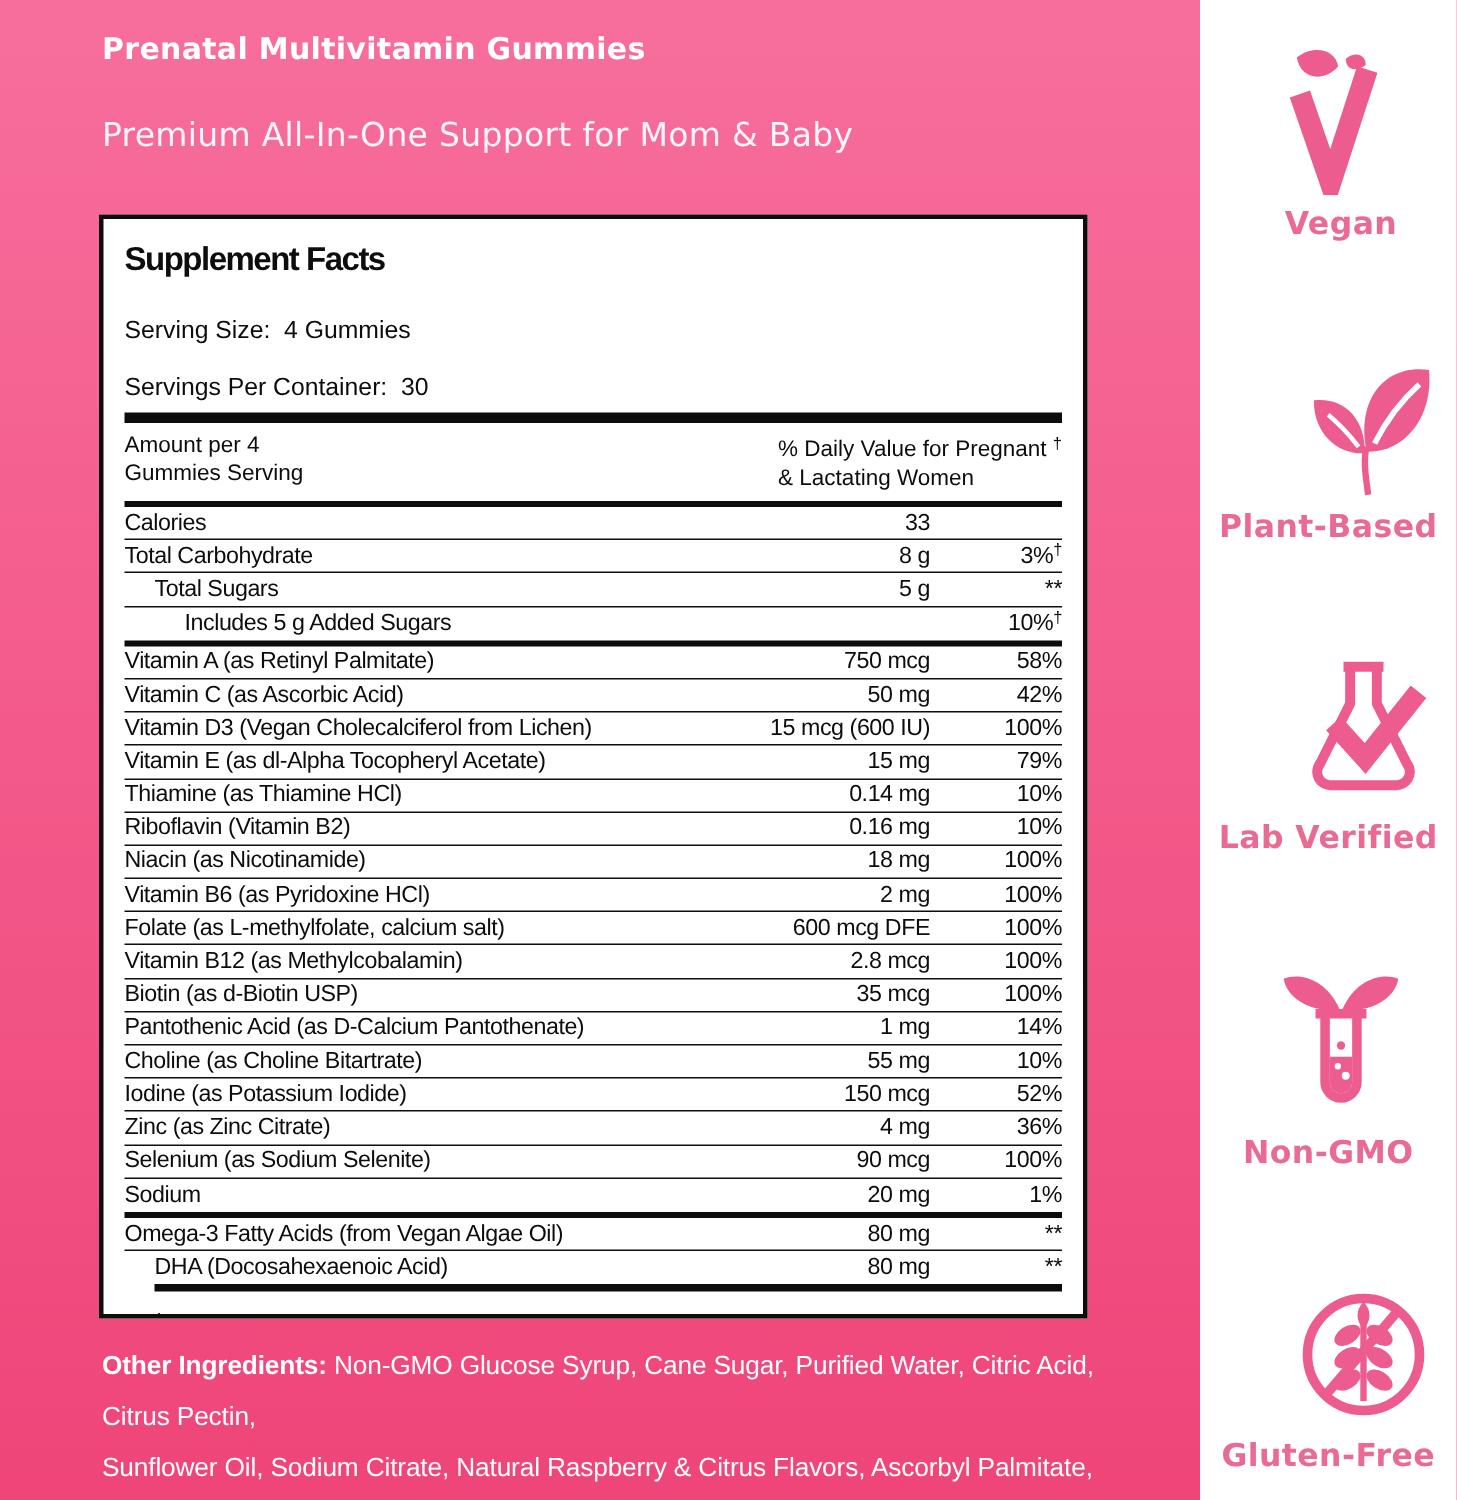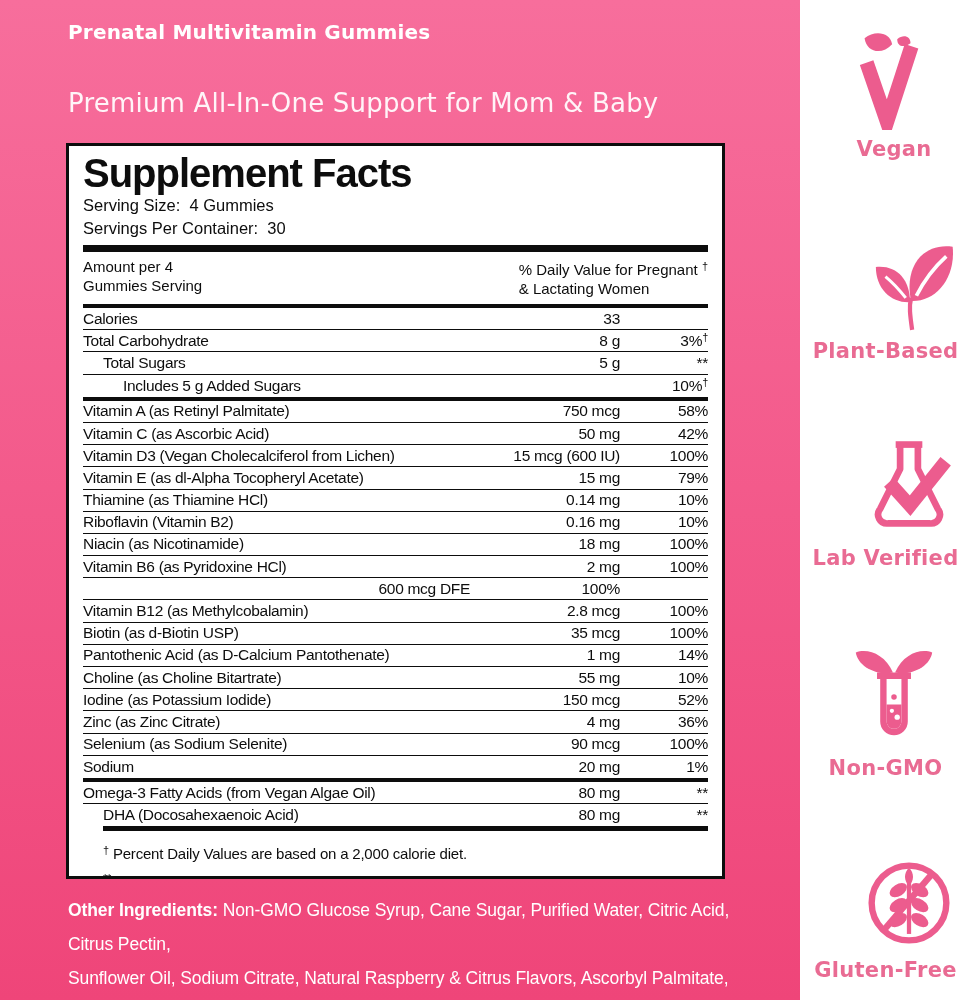--- a/index.html
+++ b/index.html
@@ -12,35 +12,35 @@
     background: linear-gradient(180deg, var(--bg-top, #F76E9C) 0%, var(--bg-bottom, #EF4579) 100%);
   }
 
   
   .page-title {
     position: absolute; left: 68px; top: 20px;
     font-family: "DejaVu Sans", sans-serif;
     font-size: 20px; font-weight: bold; color: #ffffff; letter-spacing: .2px;
   }
   .page-subtitle {
-    position: absolute; left: 68px; top: 88px;
+    position: absolute; left: 68px; top: 78px;
     font-family: "DejaVu Sans", sans-serif;
-    font-size: 26px; color: rgba(255,255,255,.93); letter-spacing: .2px;
+    font-size: 22px; color: rgba(255,255,255,.93); letter-spacing: .2px;
   }
 
   
   .panel {
     position: absolute; left: 66px; top: 143px;
     width: 659px; height: 736px;
     background: #fff; border: 3px solid #0d0d0d;
     padding: 7px 14px 6px 14px;
     color: #0d0d0d; overflow: hidden;
   }
-  .sf-title { font-size: 40px; font-weight: bold; letter-spacing: -1px; line-height: 40px; }
-  .serving  { font-size: 16.5px; line-height: 21px; white-space: pre-wrap; margin-top: 2px; }
+  .sf-title { font-size: 22px; font-weight: bold; letter-spacing: -1px; line-height: 40px; }
+  .serving  { font-size: 16.5px; line-height: 21px; white-space: pre-wrap; margin-top: 17px; }
   .bar { background: #0d0d0d; }
   .bar.xthick  { height: 7px; margin-top: 6px; }
   .bar.med     { height: 4px; }
   .bar.section { height: 4px; }
 
   .col-head {
     display: flex; justify-content: space-between; align-items: flex-start;
     padding: 5px 0 6px 0; font-size: 15px; font-weight: normal; line-height: 19px;
   }
   .col-head .rt { text-align: left; }
@@ -167,20 +167,21 @@
           <span class="cell name">Niacin (as Nicotinamide)</span>
           <span class="cell amt">18 mg</span>
           <span class="cell dv">100%</span>
         </div>
         <div class="row">
           <span class="cell name">Vitamin B6 (as Pyridoxine HCl)</span>
           <span class="cell amt">2 mg</span>
           <span class="cell dv">100%</span>
         </div>
         <div class="row">
+          <span class="cell name">Folate (as L-methylfolate, calcium salt)</span>
           <span class="cell amt">600 mcg DFE</span>
           <span class="cell dv">100%</span>
         </div>
         <div class="row">
           <span class="cell name">Vitamin B12 (as Methylcobalamin)</span>
           <span class="cell amt">2.8 mcg</span>
           <span class="cell dv">100%</span>
         </div>
         <div class="row">
           <span class="cell name">Biotin (as d-Biotin USP)</span>

